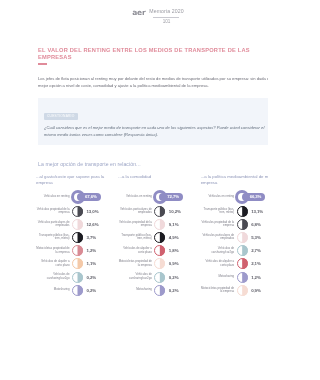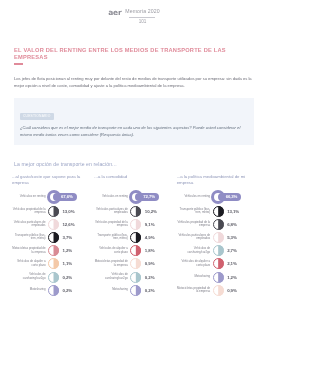--- a/index.html
+++ b/index.html
@@ -2,21 +2,21 @@
 <html><head>
 <meta charset="utf-8">
 <style>
   * { box-sizing: border-box; margin: 0; padding: 0; }
   html, body {
     width: 268px; height: 380px;
     background: #ffffff;
     font-family: "Liberation Sans", sans-serif;
     overflow: hidden;
   }
-  .page { position: relative; width: 268px; height: 268px; padding: 0; }
+  .page { position: relative; width: 268px; height: 268px; padding: 0; margin-left: 24px; }
 
   
   .doc-header {
     display: flex; align-items: flex-start; justify-content: center;
     gap: 4px; padding-top: 9px;
   }
   .brand-mark {
     font-size: 7.5px; font-weight: 700; color: #8e8e96;
     letter-spacing: -0.3px; line-height: 1;
     font-family: "DejaVu Sans", sans-serif;

